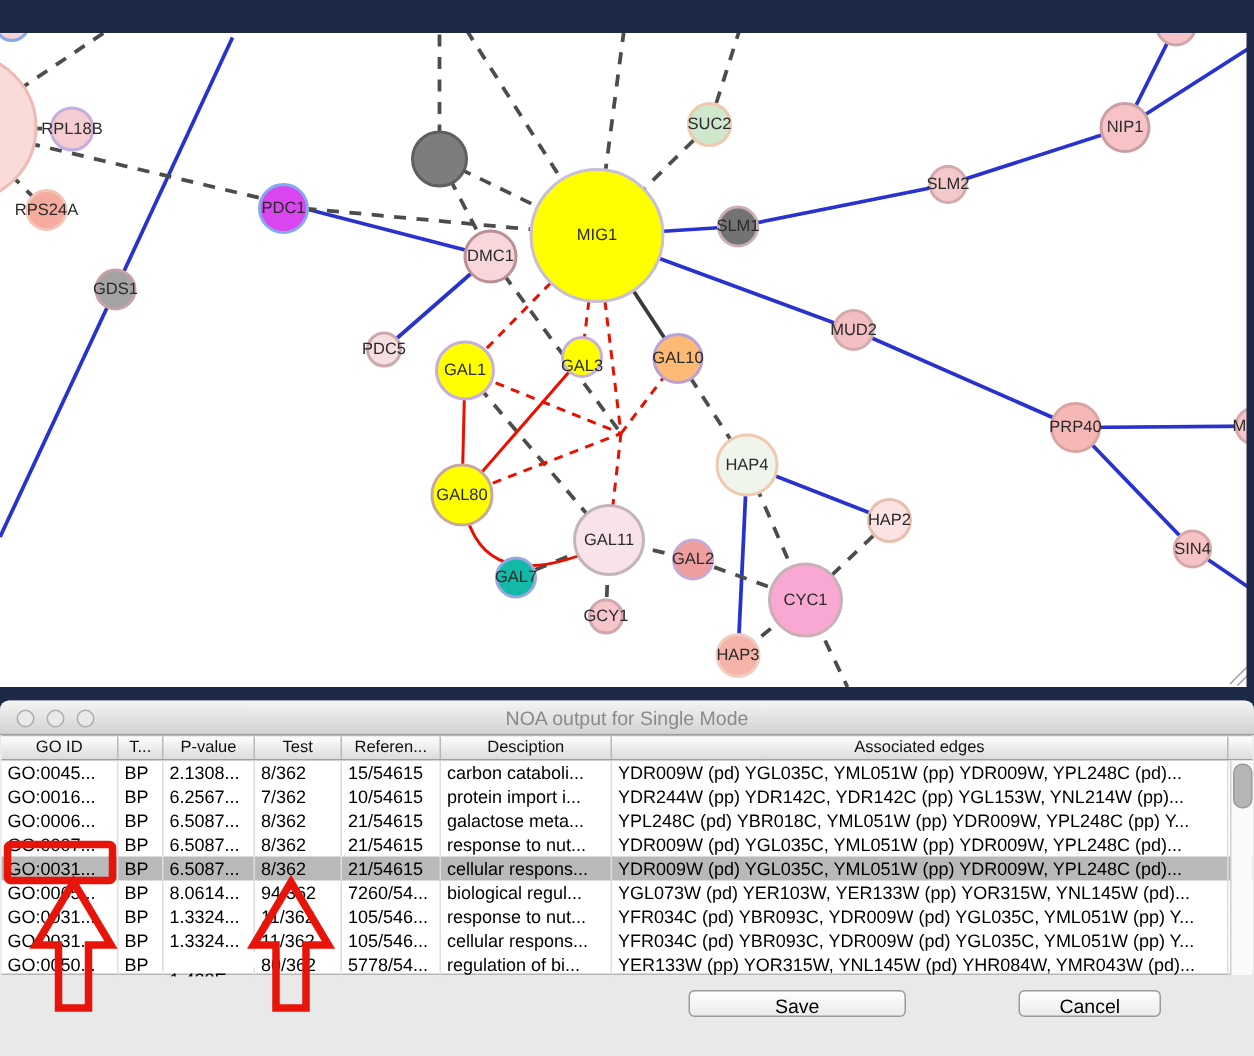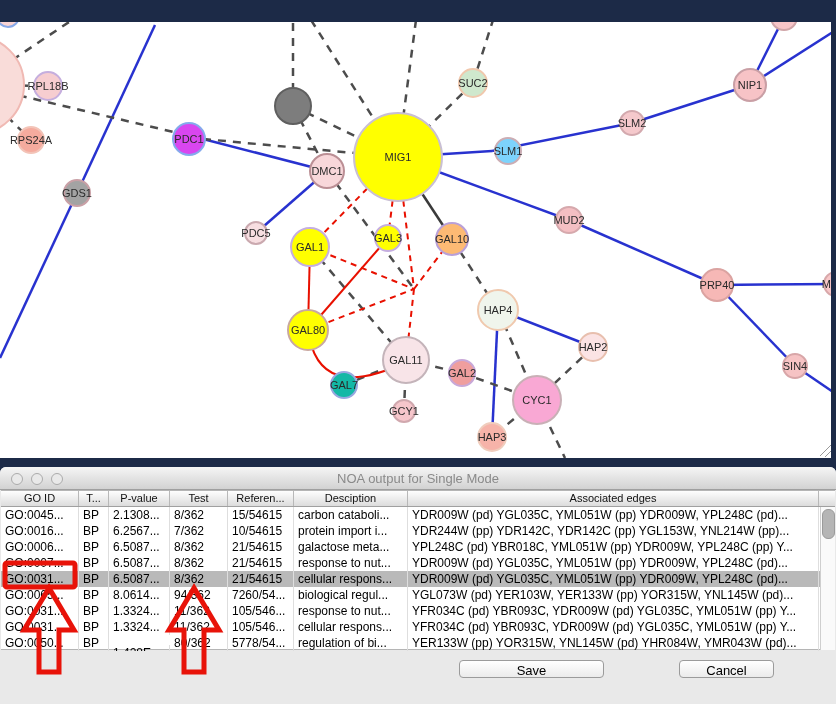--- a/index.html
+++ b/index.html
@@ -142,21 +142,21 @@
       <div class="gnode" style="left: 274px; top: 65px; height: 38px; width: 38px; background: rgb(125, 125, 125); border-color: rgb(95, 95, 95);"></div>
       <div class="gnode" style="left: 309px; top: 131px; height: 36px; width: 36px; background: rgb(248, 215, 218); border-color: rgb(187, 143, 149);">
         <span>DMC1</span>
       </div>
       <div class="gnode" style="left: 353px; top: 90px; height: 90px; width: 90px; background: rgb(255, 255, 0); border-color: rgb(201, 191, 212);">
         <span>MIG1</span>
       </div>
       <div class="gnode" style="left: 458px; top: 46px; height: 30px; width: 30px; background: rgb(207, 232, 205); border-color: rgb(240, 200, 173);">
         <span>SUC2</span>
       </div>
-      <div class="gnode" style="left: 494px; top: 115px; height: 28px; width: 28px; background: #7dd3fc; border-color: rgb(203, 173, 180);">
+      <div class="gnode" style="left: 478px; top: 115px; height: 28px; width: 28px; background: #737373; border-color: rgb(203, 173, 180);">
         <span>SLM1</span>
       </div>
       <div class="gnode" style="left: 619px; top: 88px; height: 26px; width: 26px; background: rgb(245, 201, 204); border-color: rgb(211, 169, 174);">
         <span>SLM2</span>
       </div>
       <div class="gnode" style="left: 733px; top: 46px; height: 34px; width: 34px; background: rgb(247, 195, 198); border-color: rgb(201, 159, 165);">
         <span>NIP1</span>
       </div>
       <div class="gnode" style="left: 555px; top: 184px; height: 28px; width: 28px; background: rgb(244, 191, 195); border-color: rgb(214, 169, 173);">
         <span>MUD2</span>
@@ -169,21 +169,21 @@
       </div>
       <div class="gnode" style="left: 782px; top: 331px; height: 26px; width: 26px; background: rgb(246, 195, 196); border-color: rgb(216, 166, 168);">
         <span>SIN4</span>
       </div>
       <div class="gnode" style="left: 244px; top: 199px; height: 24px; width: 24px; background: rgb(247, 222, 225); border-color: rgb(202, 169, 175);">
         <span>PDC5</span>
       </div>
       <div class="gnode" style="left: 290px; top: 205px; height: 40px; width: 40px; background: rgb(255, 255, 0); border-color: rgb(197, 174, 224);">
         <span>GAL1</span>
       </div>
-      <div class="gnode" style="left: 374px; top: 202px; height: 28px; width: 28px; background: rgb(255, 255, 0); border-color: rgb(197, 174, 224);">
+      <div class="gnode" style="left: 374px; top: 202px; height: 28px; width: 28px; background: rgb(255, 255, 0); border-color: rgb(197, 174, 224); align-items: flex-end;">
         <span>GAL3</span>
       </div>
       <div class="gnode" style="left: 435px; top: 200px; height: 34px; width: 34px; background: #fdba74; border-color: rgb(185, 160, 216);">
         <span>GAL10</span>
       </div>
       <div class="gnode" style="left: 287px; top: 287px; height: 42px; width: 42px; background: rgb(255, 255, 0); border-color: rgb(201, 168, 160);">
         <span>GAL80</span>
       </div>
       <div class="gnode" style="left: 382px; top: 314px; height: 48px; width: 48px; background: rgb(248, 228, 232); border-color: rgb(196, 180, 186);">
         <span>GAL11</span>

